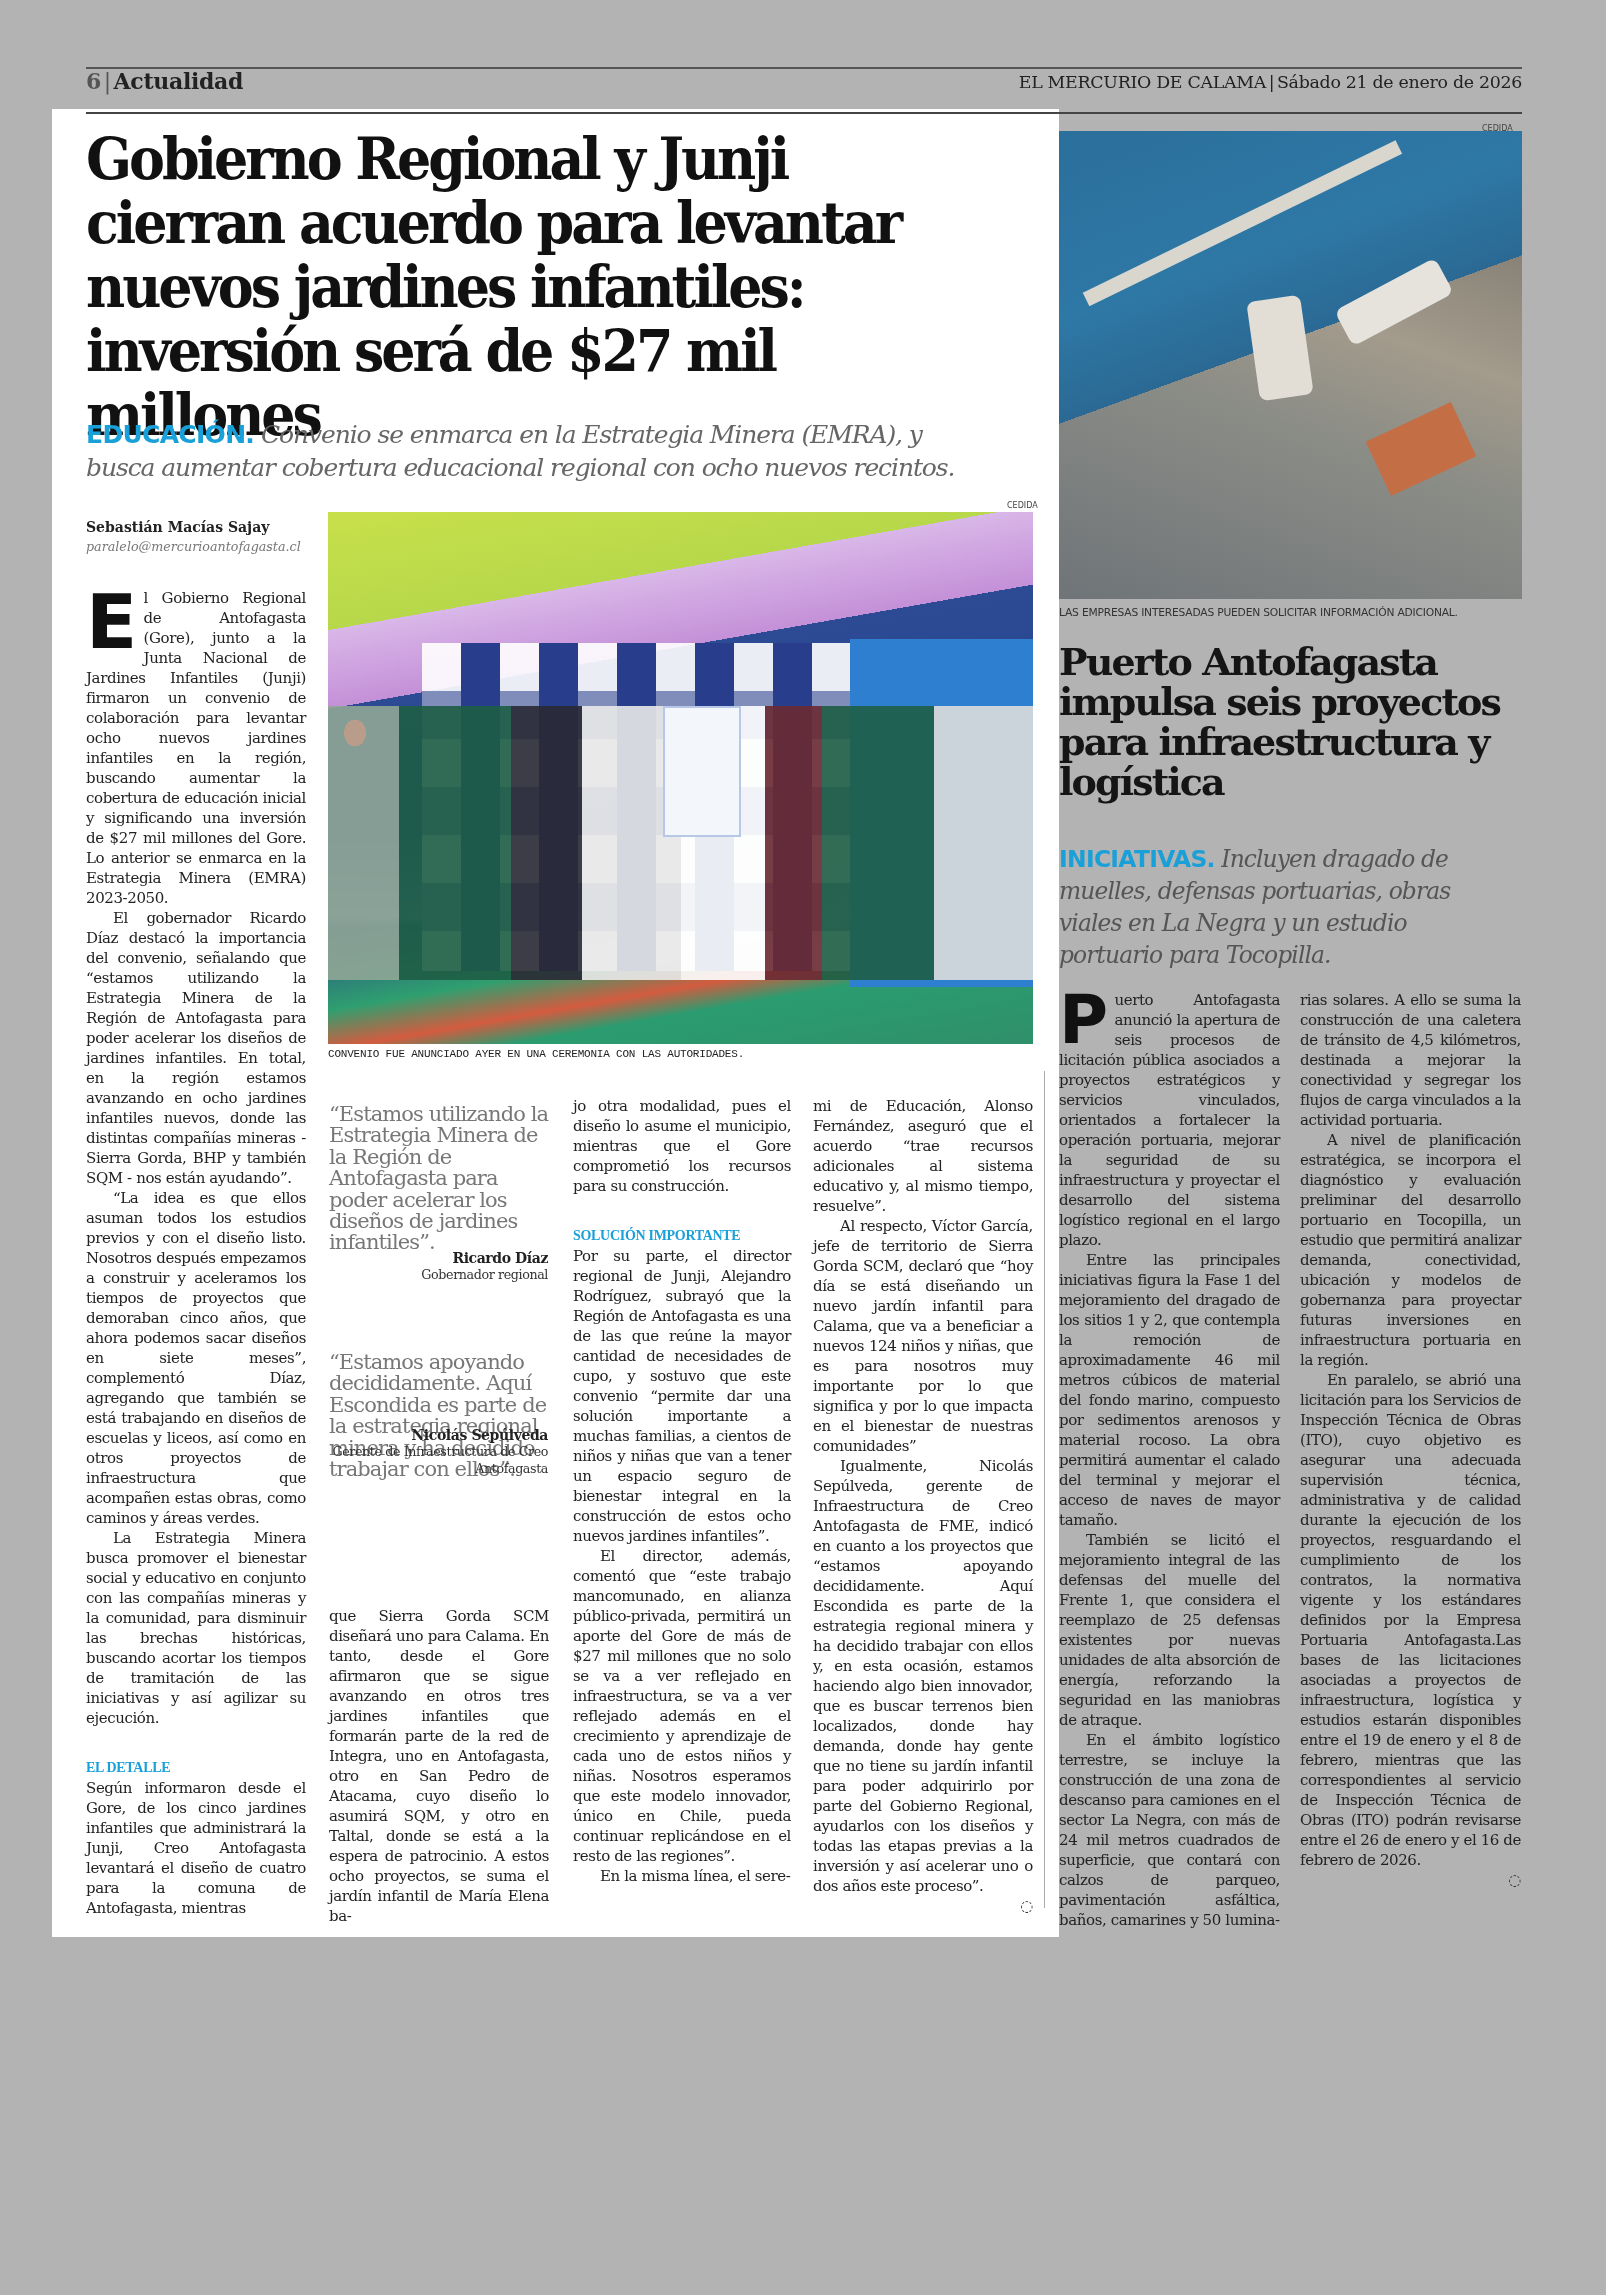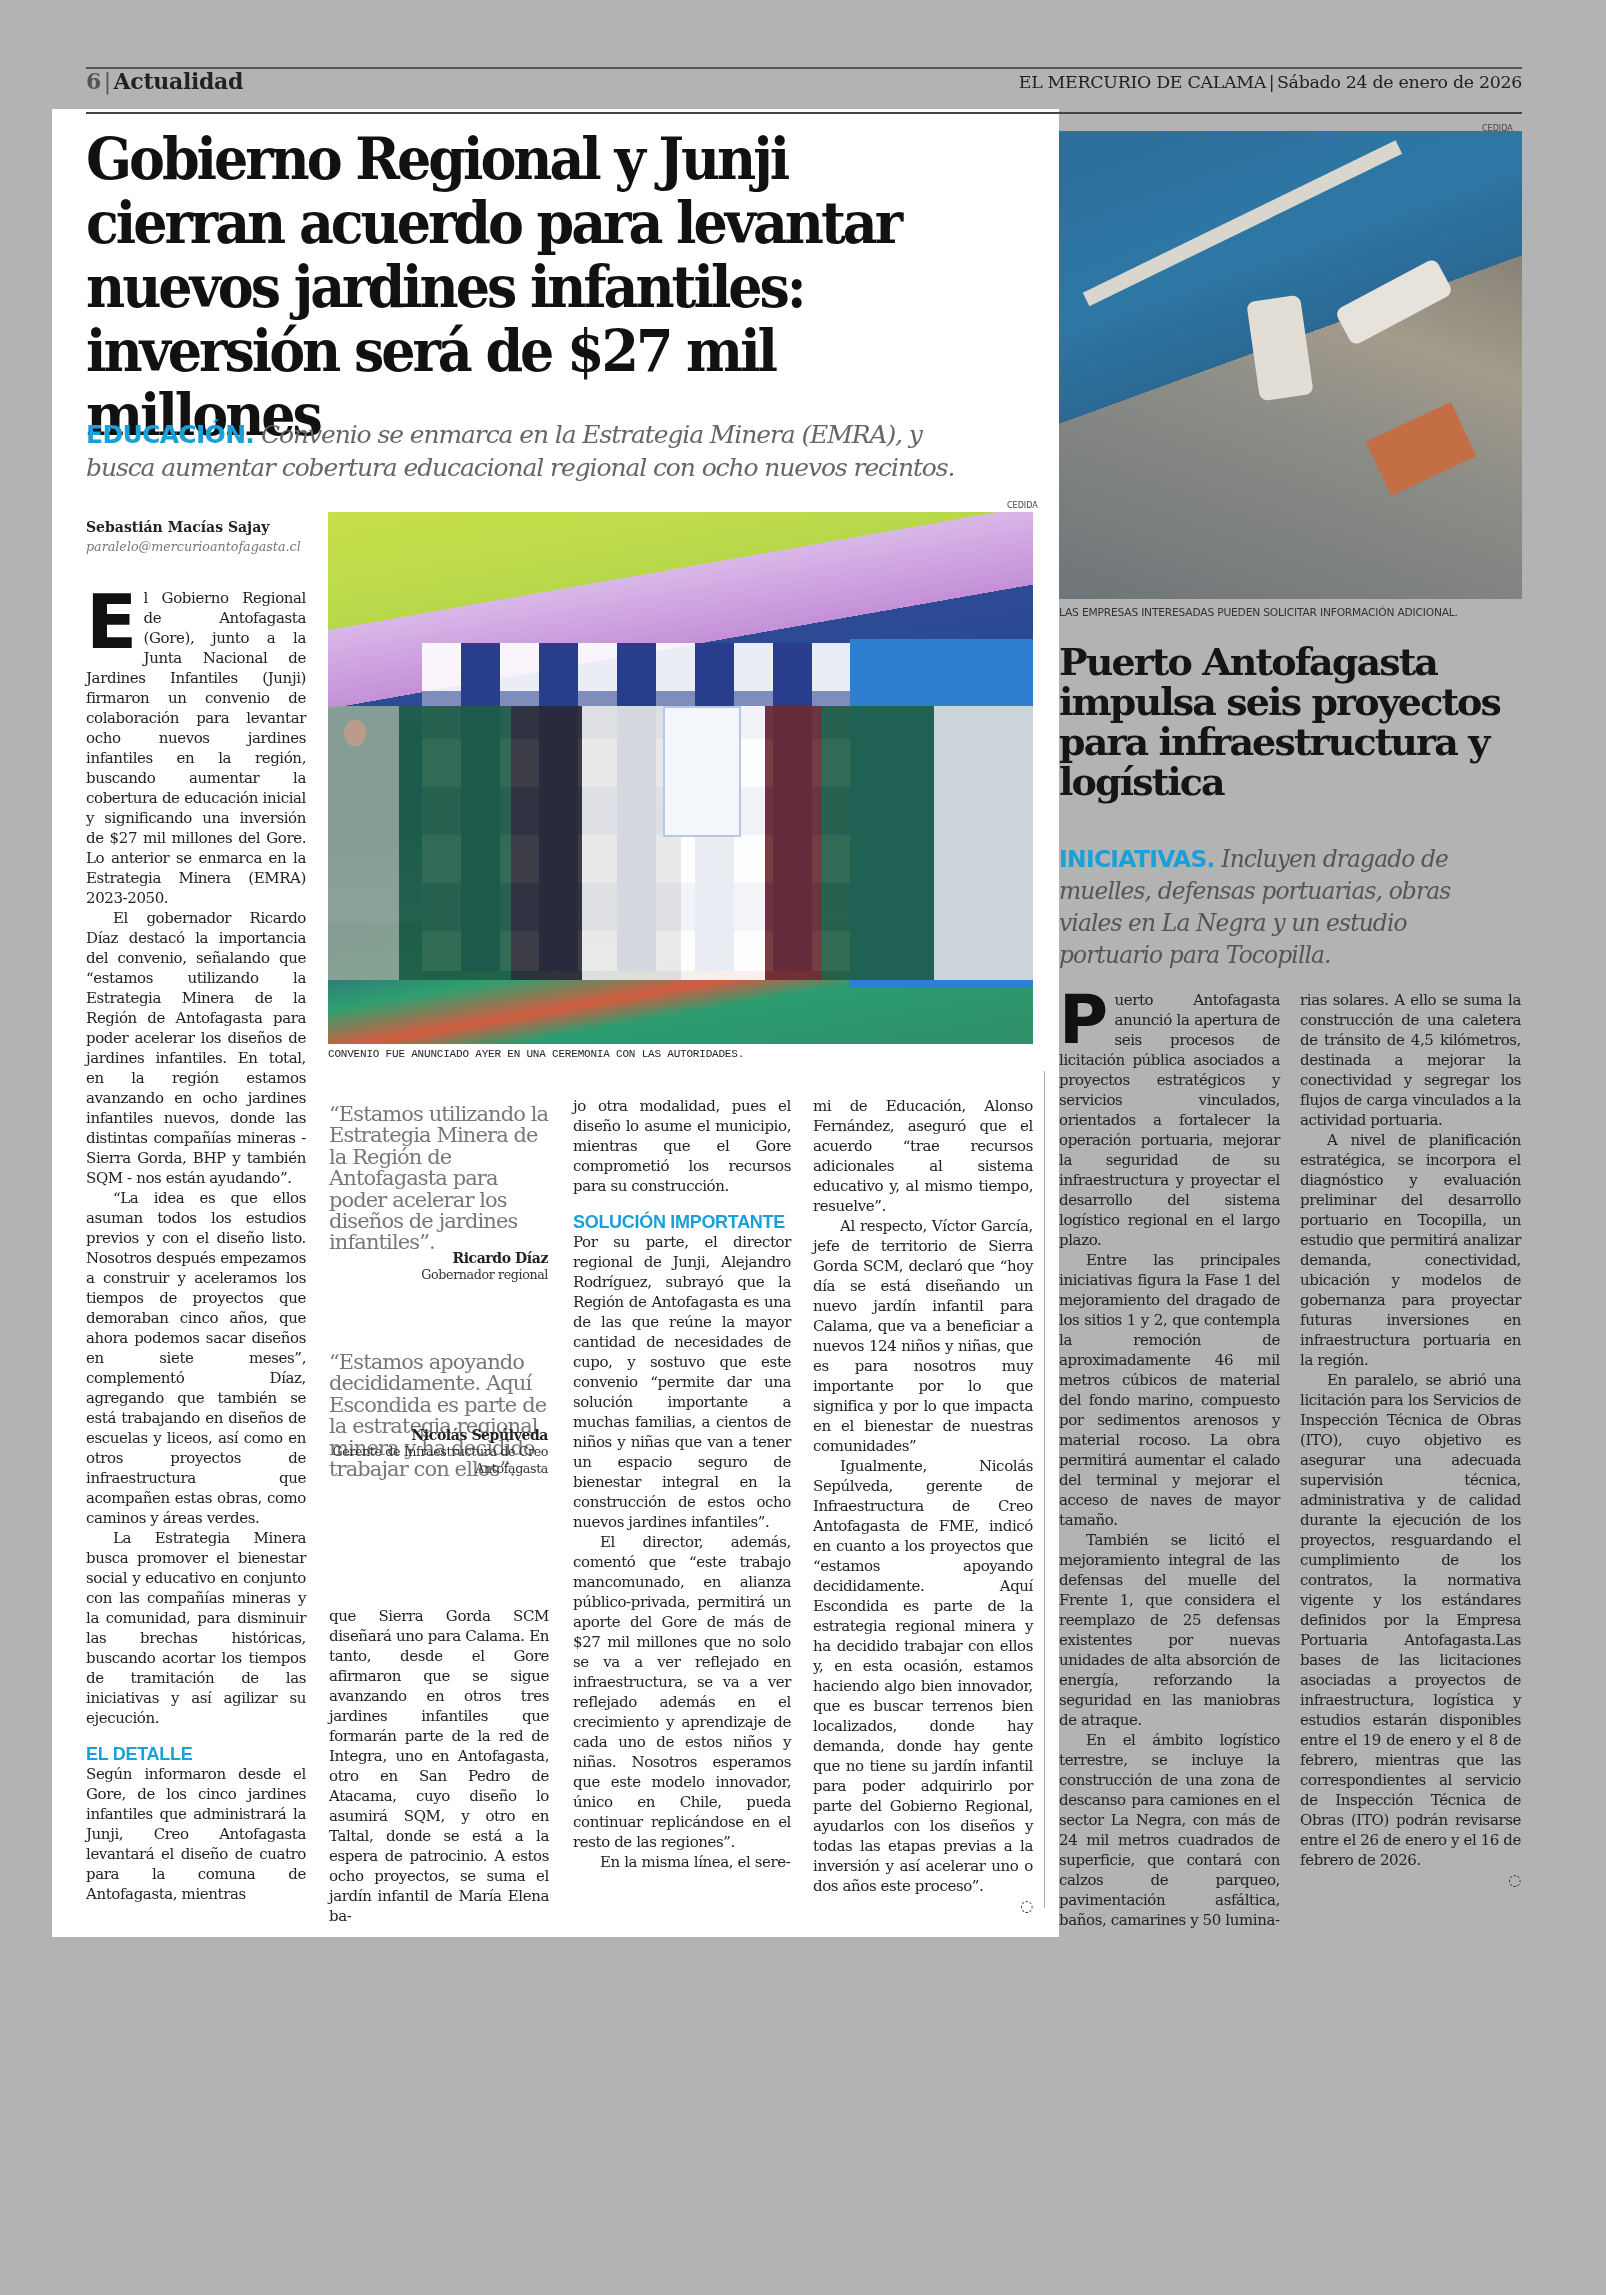--- a/index.html
+++ b/index.html
@@ -35,21 +35,21 @@
     letter-spacing: -1.1px;
   }
   .kicker { color: #1aa0d8; font-style: normal; font-weight: bold; font-family: "DejaVu Sans", sans-serif; letter-spacing: -0.7px; }
 
   .byline { left: 86px; top: 519px; font-size: 14px; font-weight: bold; color: #222; }
   .byemail { left: 86px; top: 539px; font-size: 12.7px; font-style: italic; color: #777; }
 
   .col { font-size: 15px; line-height: 20px; text-align: justify; color: #222; letter-spacing: -0.4px; }
   .col p { margin: 0; text-indent: 27px; }
   .col p.noindent { text-indent: 0; }
-  .subhead { font-family: Liberation Sans, sans-serif; font-weight: bold; color: #1aa0d8; font-size: 18px; letter-spacing: -0.3px; margin-top: 16px; }
+  .subhead { font-family: Liberation Serif, serif; font-weight: bold; color: #1aa0d8; font-size: 14px; letter-spacing: -0.3px; margin-top: 30px; }
   .dropcap { float: left; font-size: 75px; line-height: 60px; font-weight: bold; margin: 4px 6.7px 0 0; font-family: "DejaVu Sans", sans-serif; color: #111; }
 
   .col1 { left: 86px; top: 588px; width: 220px; }
 
   .photo-credit { font-family: "DejaVu Sans", sans-serif; font-size: 8px; color: #444; }
   .photo {
     left: 328px; top: 512px; width: 705px; height: 532px;
     background:
       linear-gradient(180deg, rgba(255,255,255,0) 0%, rgba(255,255,255,0) 60%, rgba(255,255,255,0.3) 76%, rgba(255,255,255,0) 78%),
       linear-gradient(170deg, #c8e04a 0%, #b7d84a 18%, #d9b7e8 18%, #c490d8 30%, #2d4b95 30%, #27408a 62%, #2f9f6f 76%, #d35b3f 82%, #2b9c70 86%, #2f8f6a 100%);
@@ -109,21 +109,21 @@
   .endmark { float: right; color: #333; }
 </style>
 </head>
 <body>
 
 <div class="abs top-rule"></div>
 <div class="abs section-label">
   <span class="num">6</span><span class="bar">|</span><span>Actualidad</span>
 </div>
 <div class="abs paper-info">
-  <span>EL MERCURIO DE CALAMA</span><span class="sep">|</span><span>Sábado 24 de enero de 2026</span>
+  <span>EL MERCURIO DE CALAMA</span><span class="sep">|</span><span>Sábado 21 de enero de 2026</span>
 </div>
 
 <div class="abs panel"></div>
 <div class="abs panel-rule"></div>
 <div class="abs second-rule" style="left:1059px;width:463px;"></div>
 
 <h1 class="abs headline" style="margin:0">Gobierno Regional y Junji cierran acuerdo para levantar nuevos jardines infantiles: inversión será de $27 mil millones</h1>
 <div class="abs deck">
   <span class="kicker">EDUCACIÓN.</span>
   <span>Convenio se enmarca en la Estrategia Minera (EMRA), y busca aumentar cobertura educacional regional con ocho nuevos recintos.</span>

